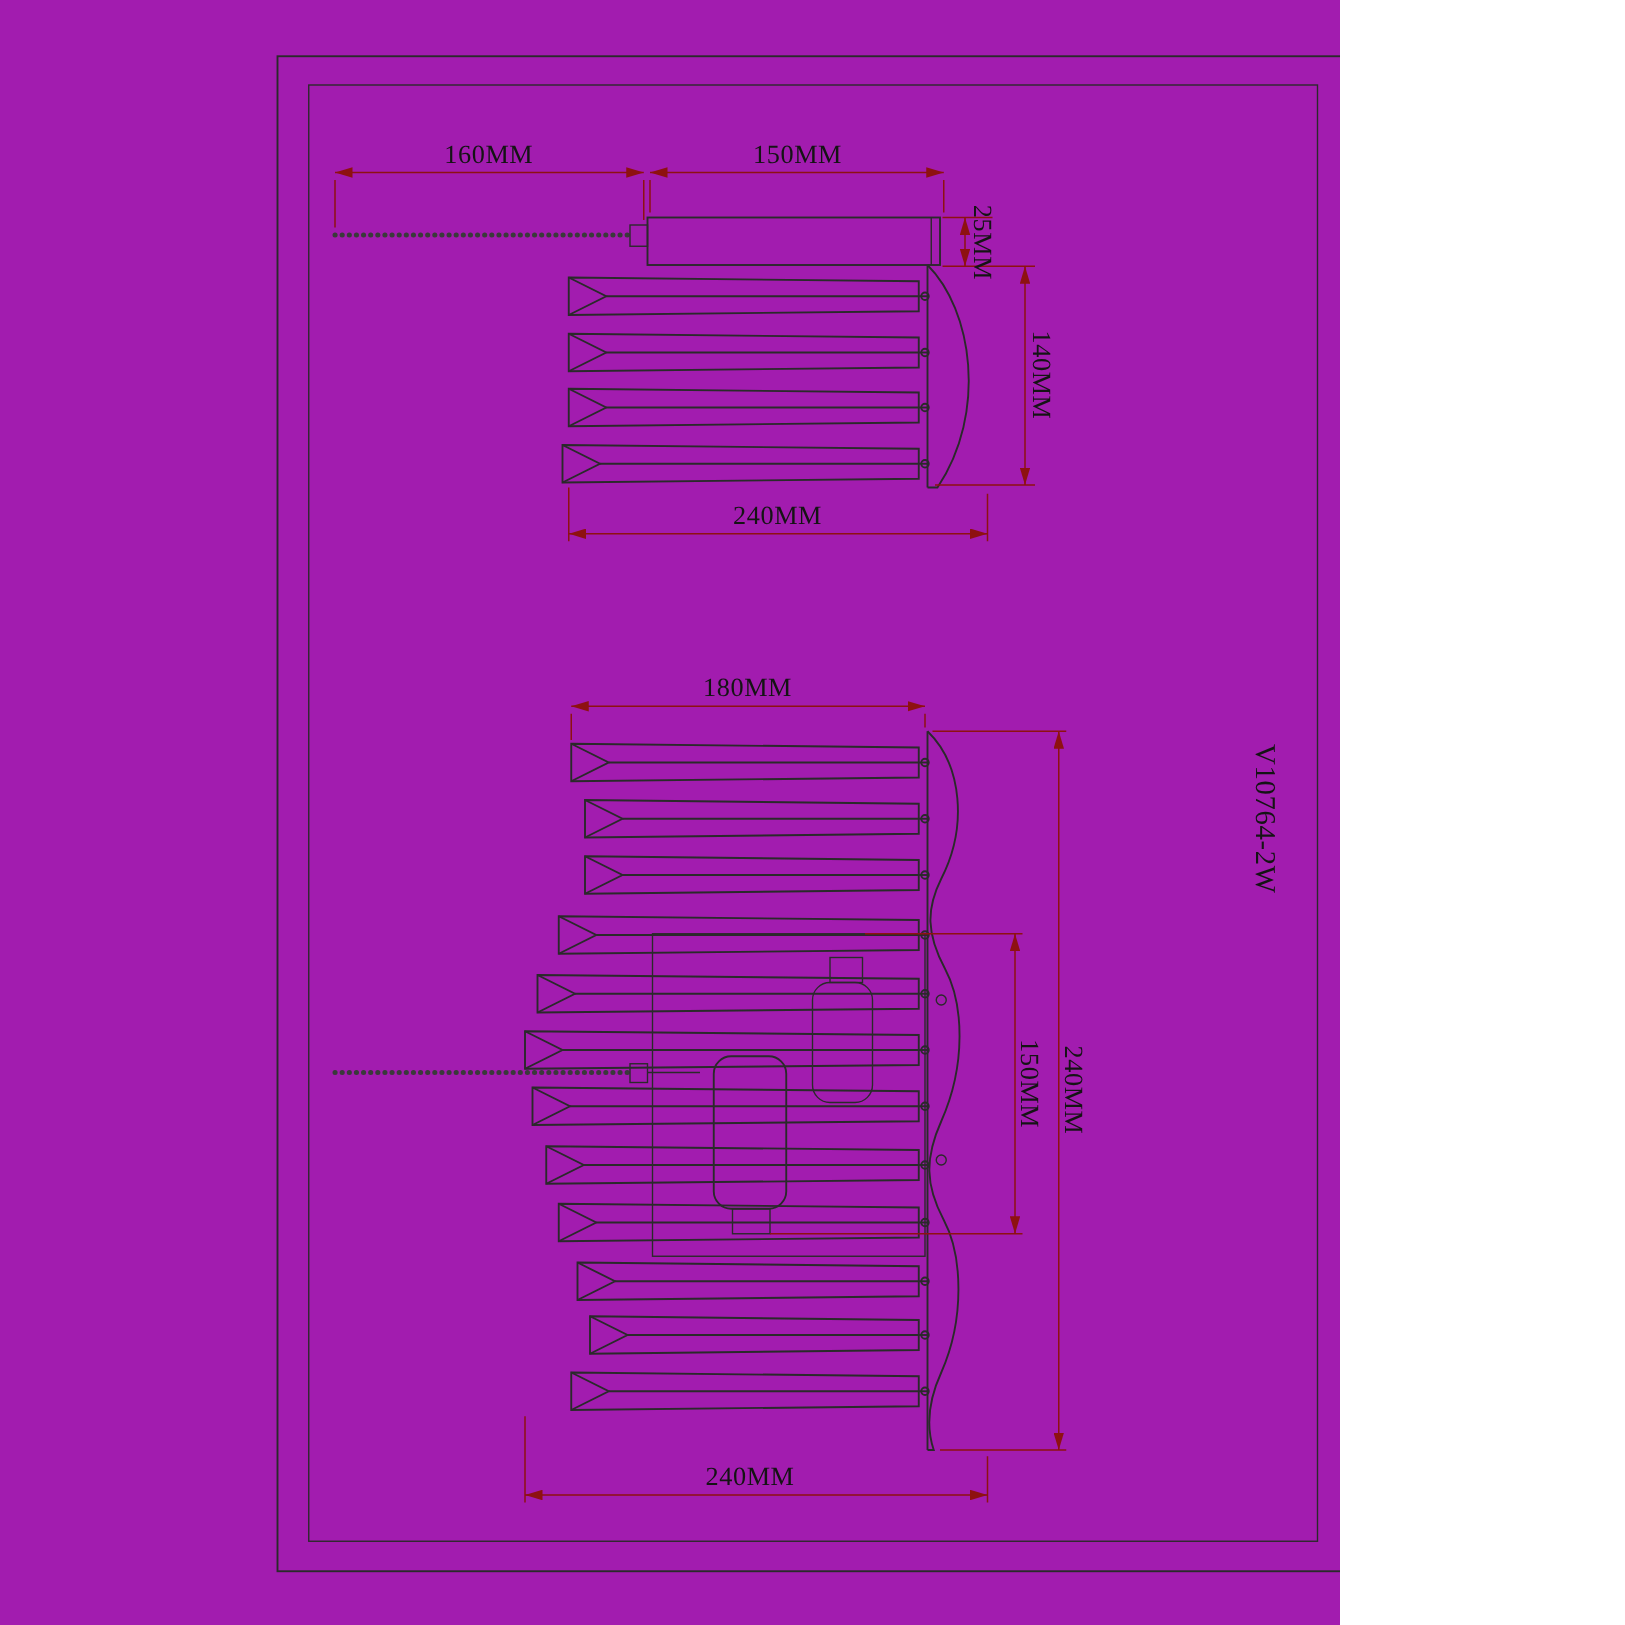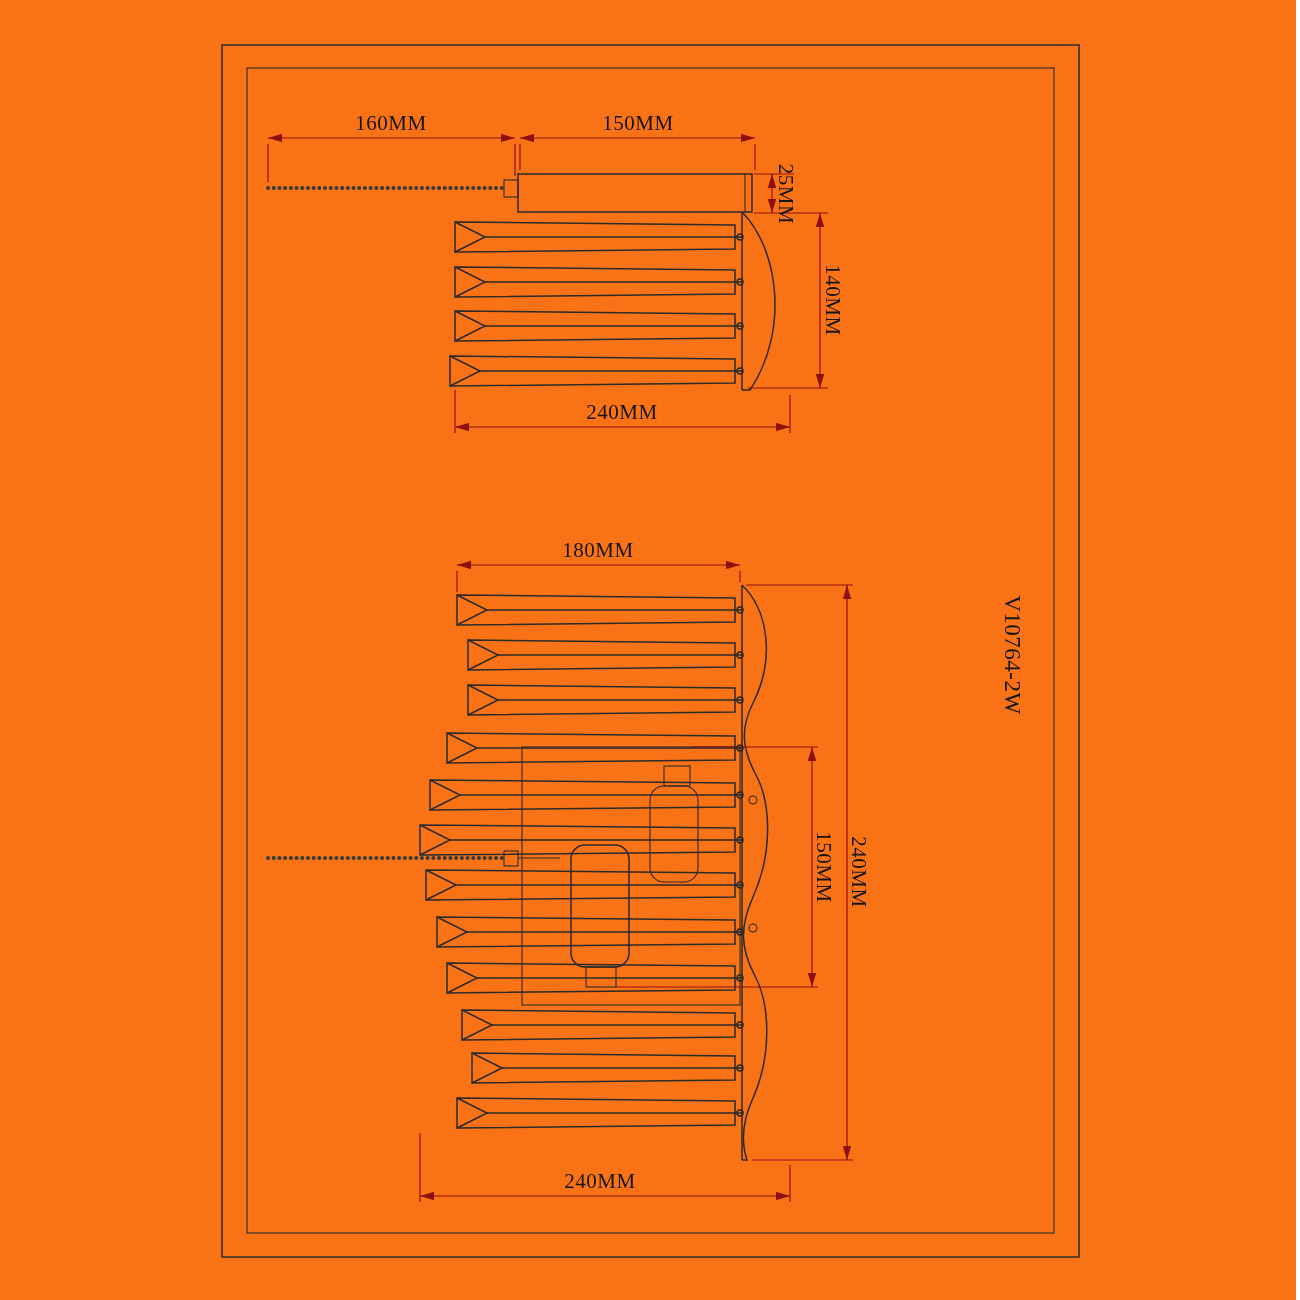--- a/index.html
+++ b/index.html
@@ -1,16 +1,16 @@
 <!DOCTYPE html>
 <html><head>
 <meta charset="utf-8">
 <style>
   html,body { margin:0; padding:0; background:#ffffff; }
-  .stage { position:relative; width:1296px; height:1300px; background:#f97316; overflow:hidden; }
+  .stage { position:relative; width:1072px; height:1300px; background:#a21caf; overflow:hidden; }
   svg { position:absolute; left:0; top:0; }
   .ln   { stroke:#2a2a2a; stroke-width:1.5; fill:none; stroke-linejoin:miter; stroke-linecap:butt; }
   .thin { stroke-width:1.1; }
   .dots { stroke:#3a3a3a; stroke-width:4; stroke-dasharray:0.1 5.6; stroke-linecap:round; fill:none; }
   .dim  { stroke:#8e1111; stroke-width:1.2; fill:none; }
   .dimtxt { font-family:"Liberation Serif","DejaVu Serif",serif; font-size:21px; fill:#141414; letter-spacing:0.5px; }
   .model  { font-size:23px; }
 </style>
 </head>
 <body>

